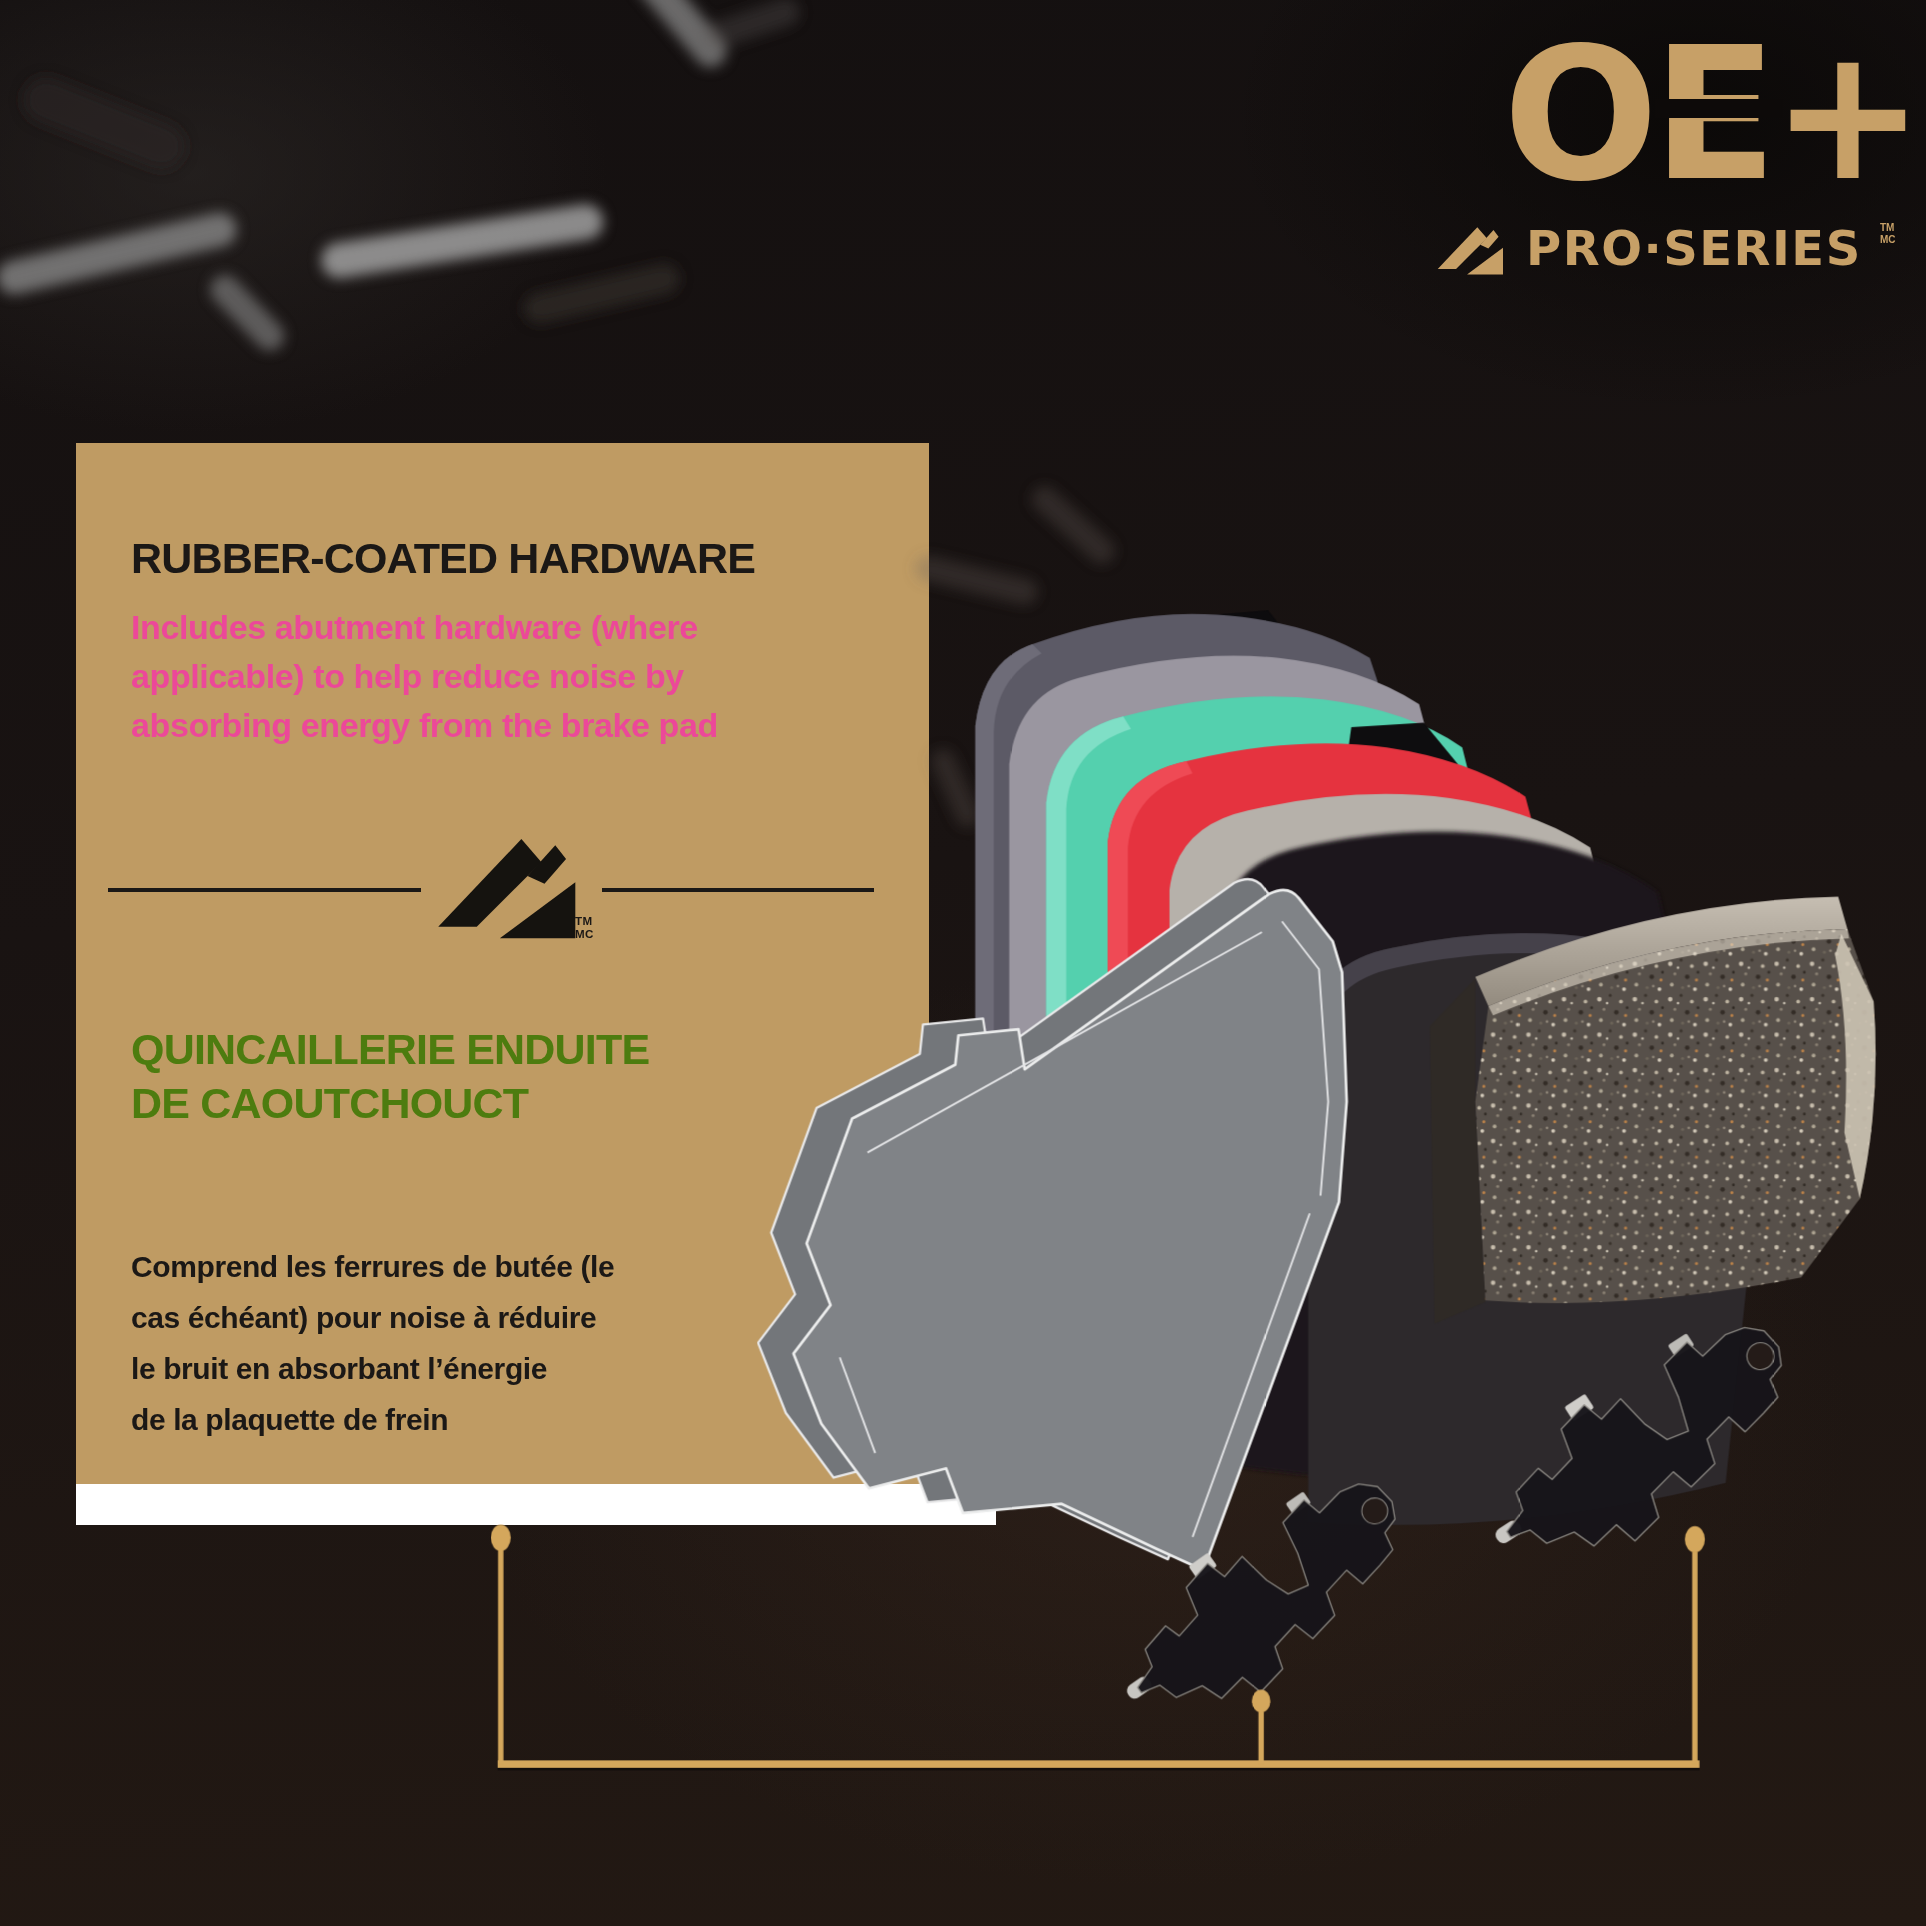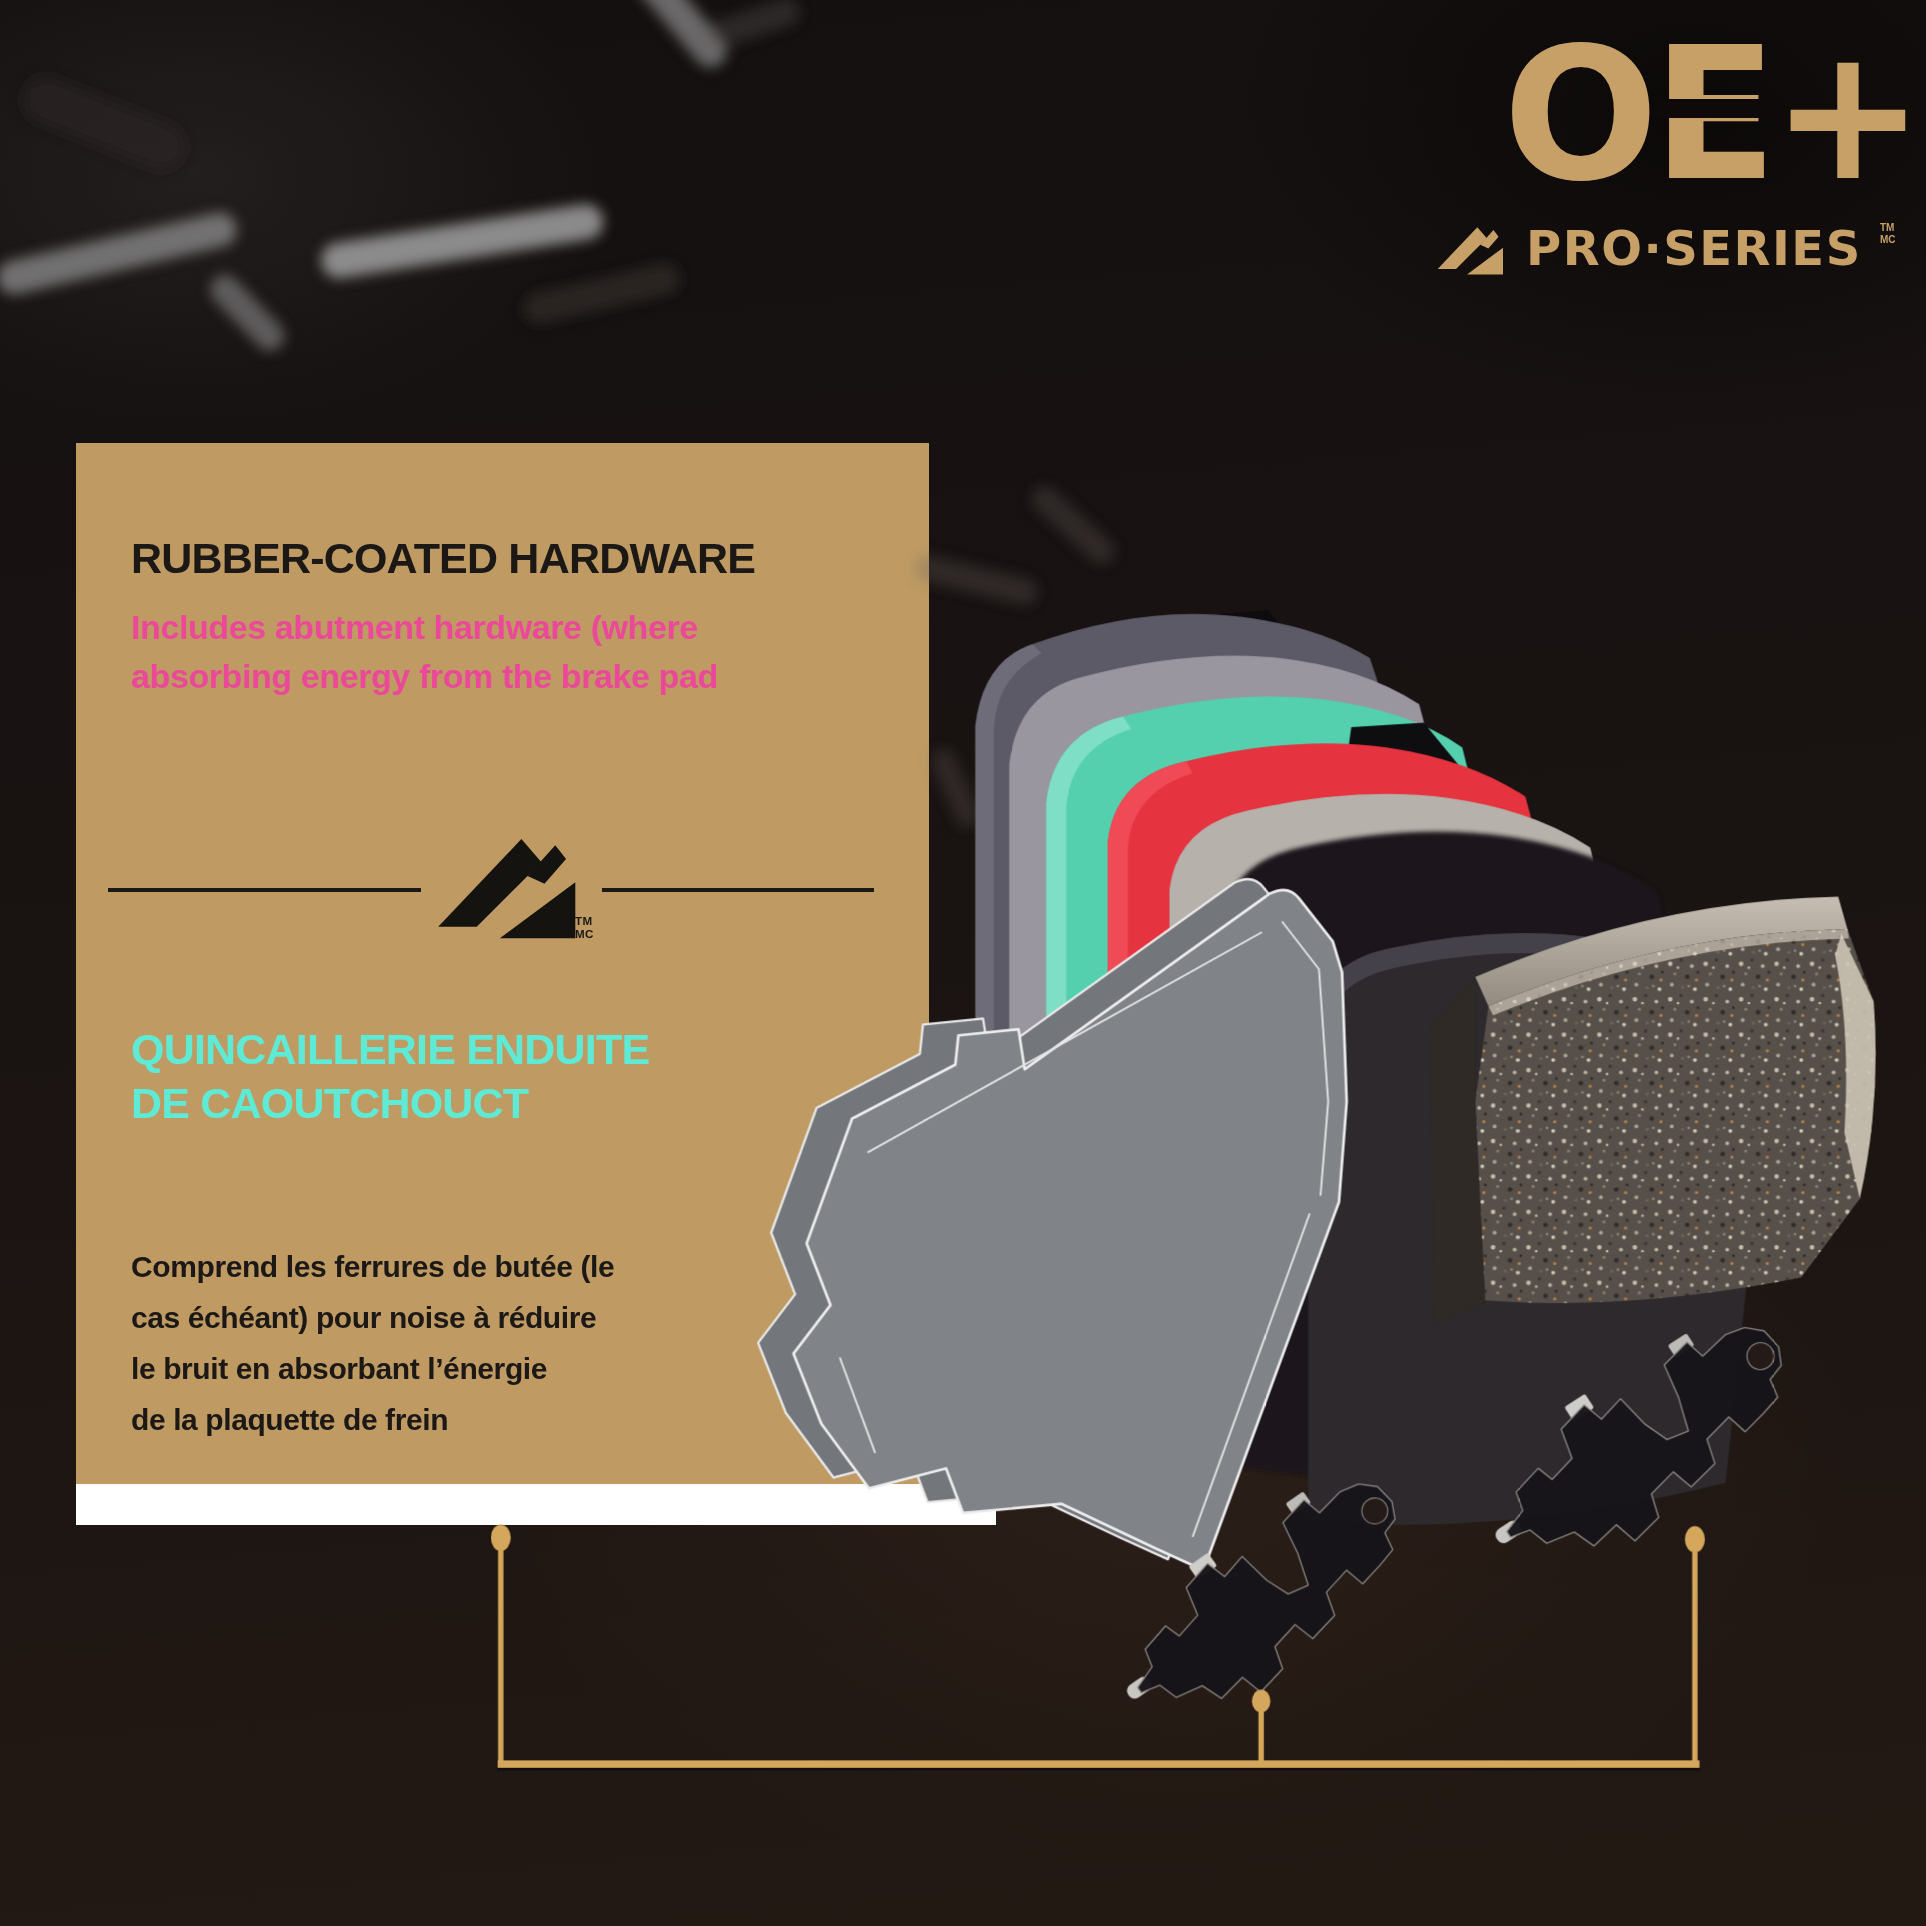--- a/index.html
+++ b/index.html
@@ -47,36 +47,37 @@
 <body>
 
 <div id="stage">
   <div id="bg"></div>
 
   <div id="card">
     <div class="card-bg" style="background:#bf9b63"></div>
     <div class="h-en" style="color:#1b1816">RUBBER-COATED HARDWARE</div>
     <div class="body-en" style="color:#ec4899">
       <div>Includes abutment hardware (where</div>
+      <div>applicable) to help reduce noise by</div>
       <div>absorbing energy from the brake pad</div>
     </div>
 
     <div class="divider-line dl-left"></div>
     <div class="divider-line dl-right"></div>
     <svg class="divider-mark" viewBox="0 0 200 150">
       <path d="M 12,128 L 120,14 L 146,44 L 62,128 Z" fill="#15130f"></path>
       <path d="M 128,62 L 164,22 L 178,40 L 150,72 Z" fill="#15130f"></path>
       <path d="M 92,143 L 190,70 L 190,143 Z" fill="#15130f"></path>
     </svg>
     <div class="divider-tm" style="color:#1b1816">
       <div>TM</div>
       <div>MC</div>
     </div>
 
-    <div class="h-fr" style="color:#5eead4">
+    <div class="h-fr" style="color:#4d7c0f">
       <div>QUINCAILLERIE ENDUITE</div>
       <div>DE CAOUTCHOUCT</div>
     </div>
     <div class="body-fr" style="color:#1b1816">
       <div>Comprend les ferrures de butée (le</div>
       <div>cas échéant) pour noise à réduire</div>
       <div>le bruit en absorbant l’énergie</div>
       <div>de la plaquette de frein</div>
     </div>
   </div>

